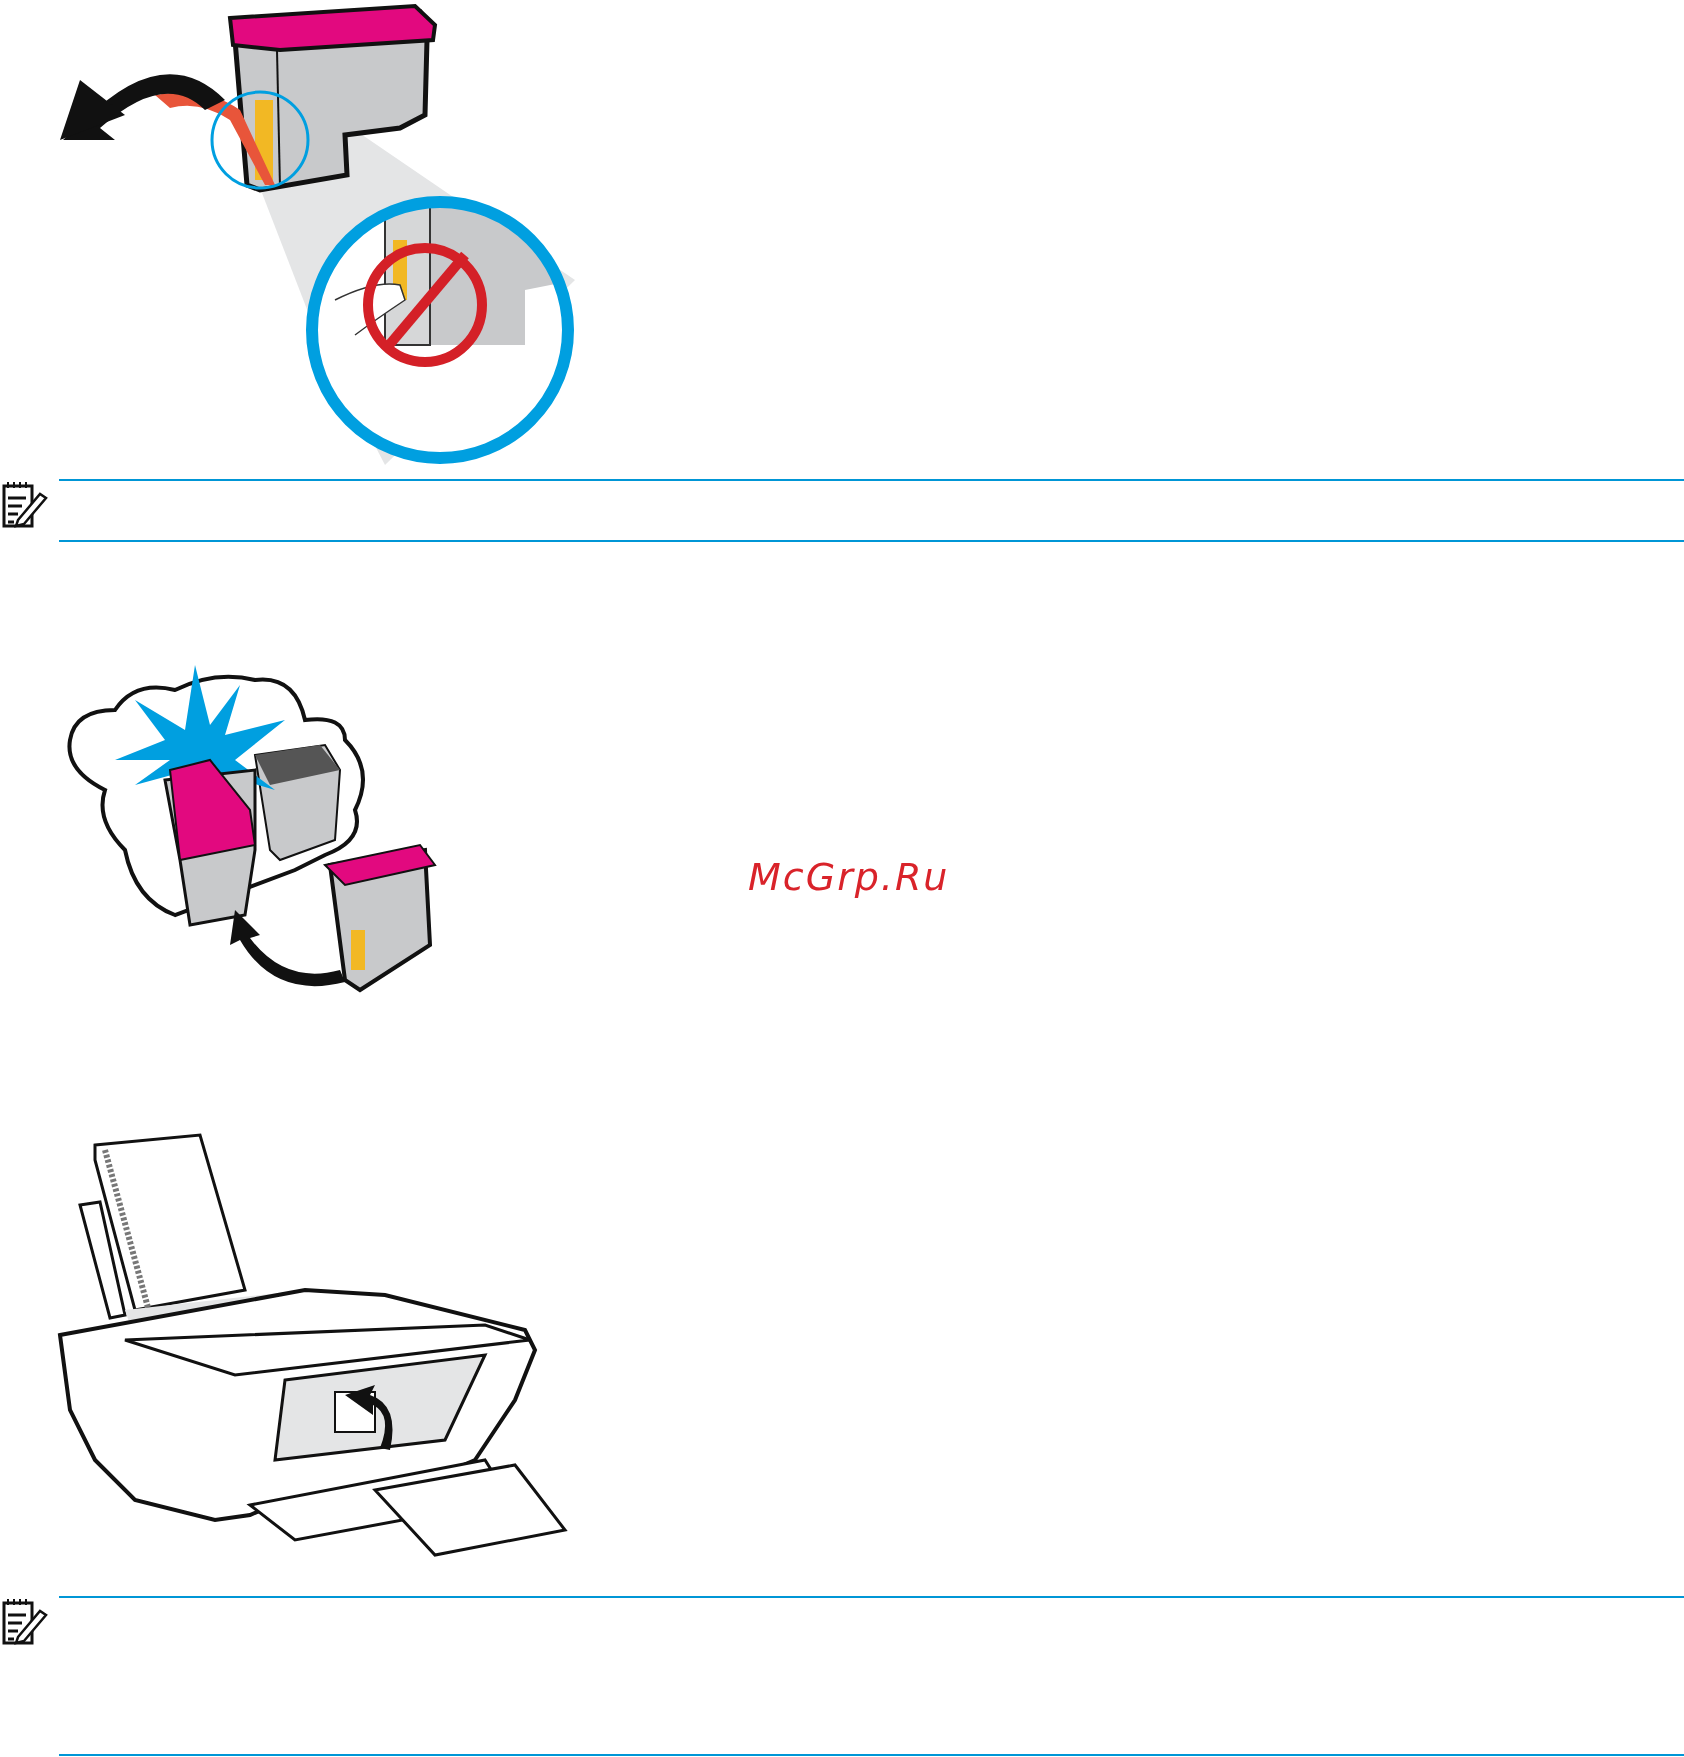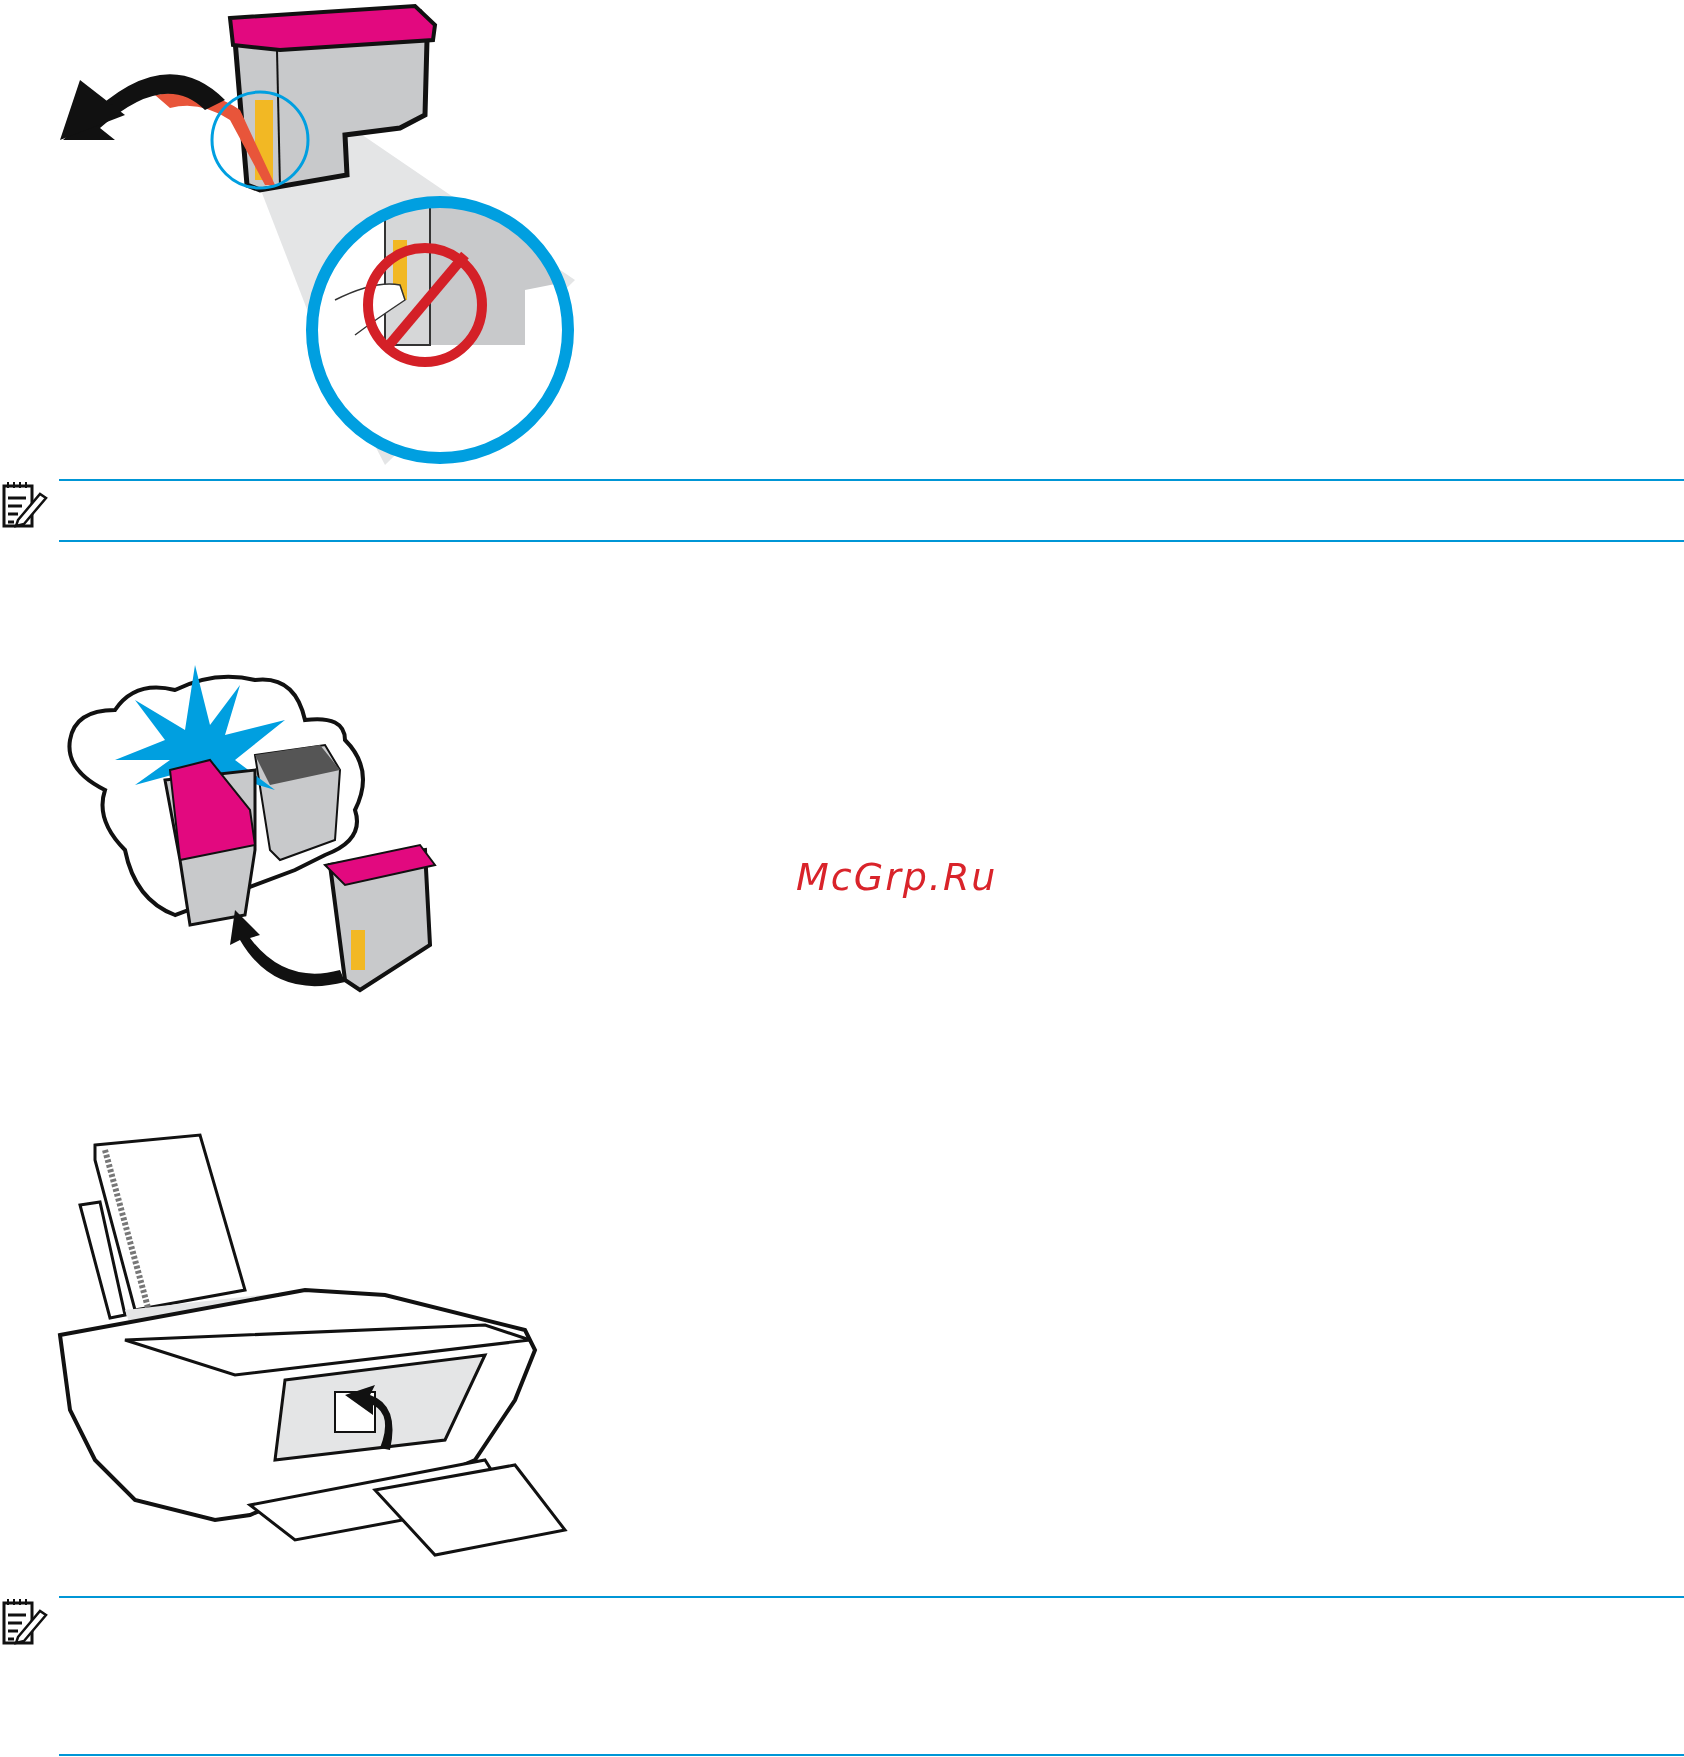--- a/index.html
+++ b/index.html
@@ -1,20 +1,20 @@
 <!DOCTYPE html>
 <html><head>
 <meta charset="utf-8">
 <style>
   html,body{margin:0;padding:0;background:#fff;}
   body{width:1684px;height:1757px;position:relative;overflow:hidden;font-family:"DejaVu Sans",sans-serif;}
   .abs{position:absolute;}
   .rule{position:absolute;height:2px;background:#0096d6;}
   .note-icon{position:absolute;width:48px;height:52px;}
-  .watermark{position:absolute;left:748px;top:855px;font-size:38px;font-style:italic;color:#d9232a;letter-spacing:2px;font-family:"DejaVu Sans",sans-serif;margin-left:48px;}
+  .watermark{position:absolute;left:748px;top:855px;font-size:38px;font-style:italic;color:#d9232a;letter-spacing:2px;font-family:"DejaVu Sans",sans-serif;}
   svg{display:block;}
 </style>
 </head>
 <body>
 
 <div class="abs" style="left:55px;top:0;width:540px;height:470px;">
   <svg width="540" height="470" viewBox="0 0 540 470">
 
     <polygon points="200,175 300,130 520,280 330,465 260,330" fill="#e4e5e6"></polygon>
 

